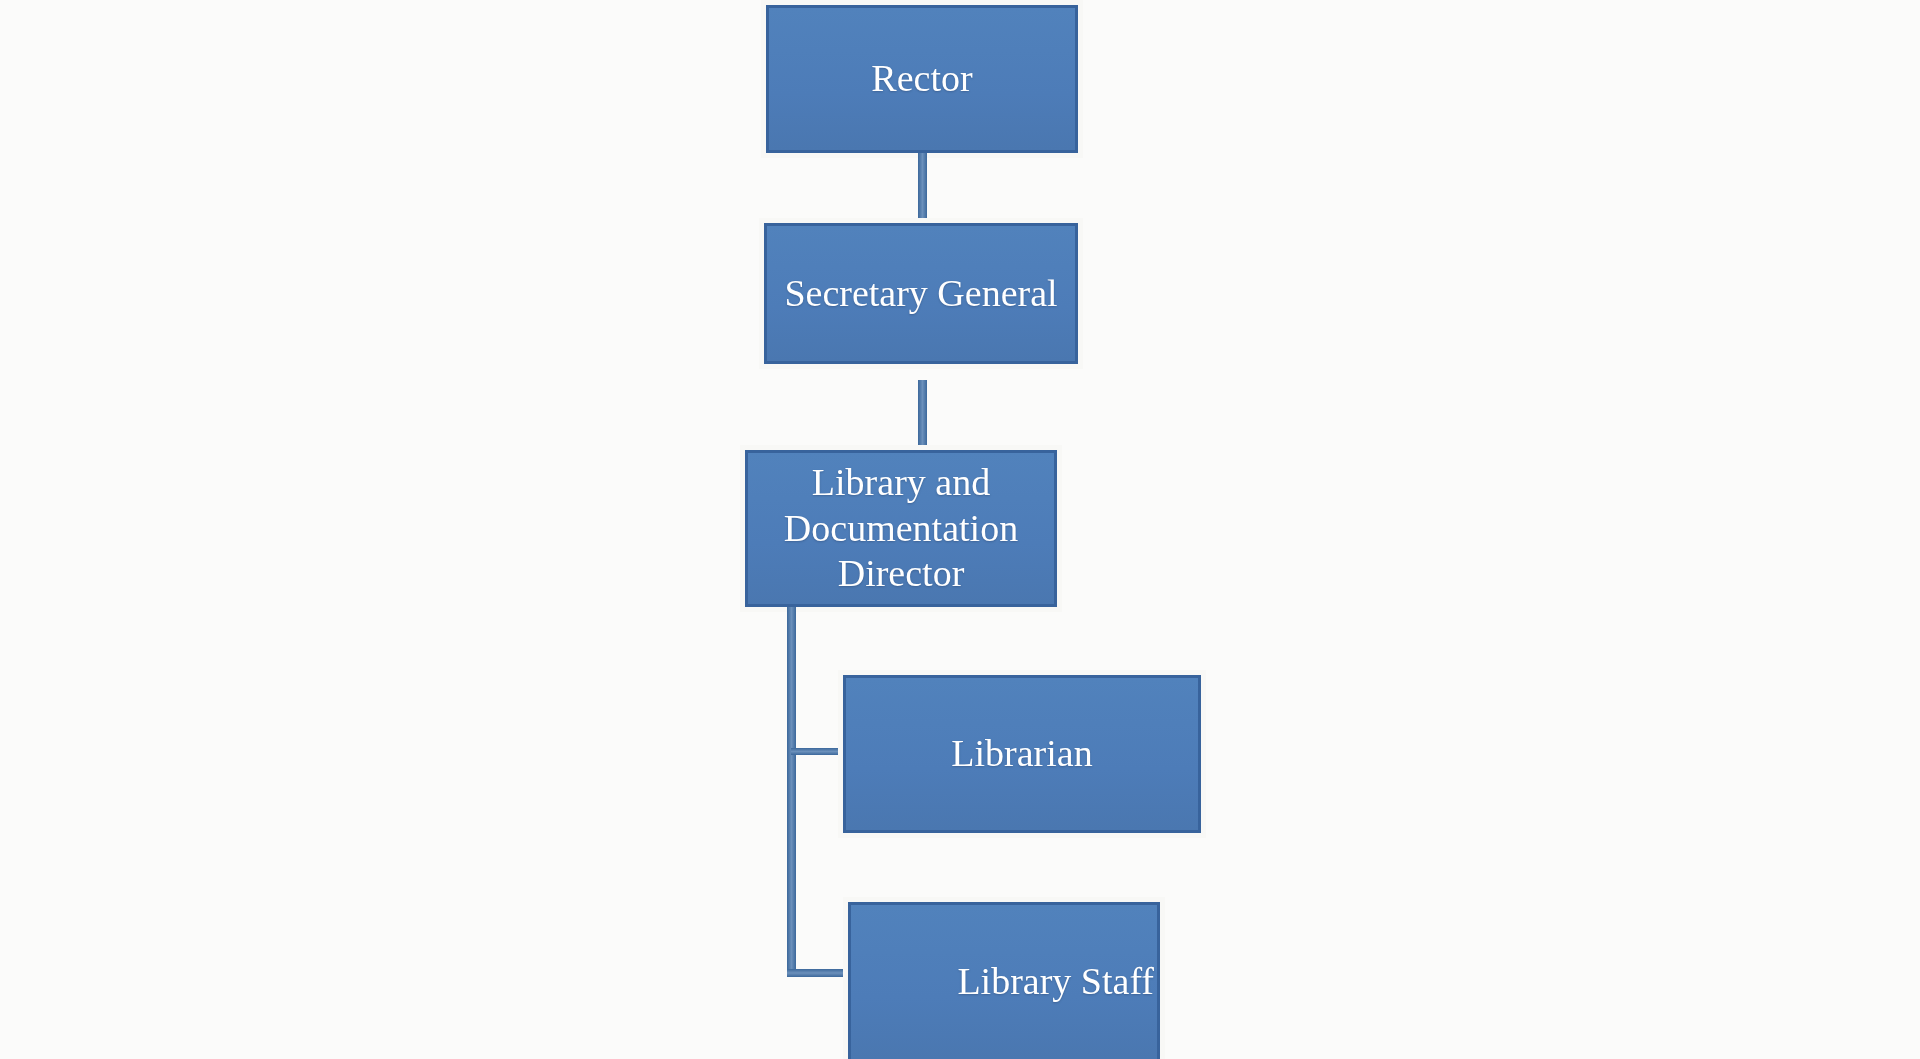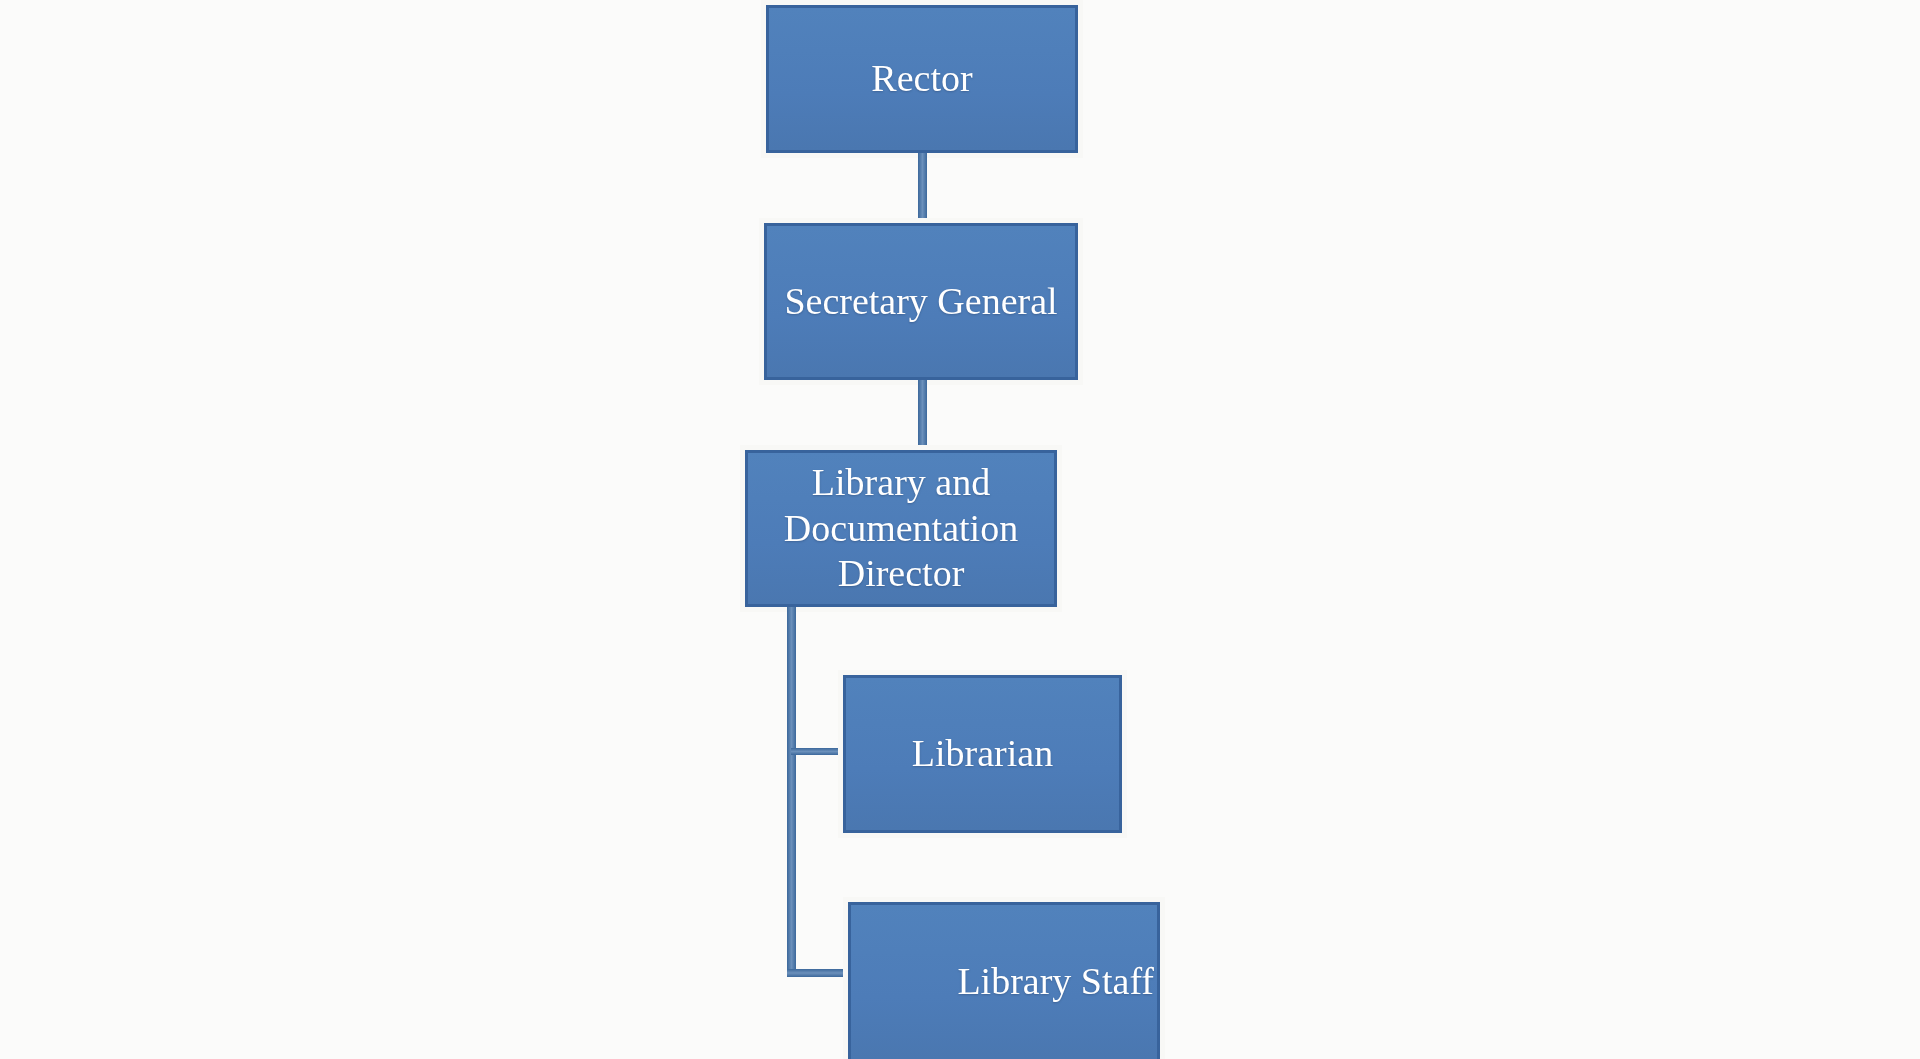--- a/index.html
+++ b/index.html
@@ -39,23 +39,23 @@
   }
   .conn.v {
     background: linear-gradient(90deg, #3c689b, #6b90bb 50%, #3c689b);
   }
   .conn.h {
     background: linear-gradient(180deg, #3c689b, #6b90bb 50%, #3c689b);
   }
 
   
   #node-rector            { left: 766px; top: 5px;   width: 312px; height: 148px; }
-  #node-secretary-general { left: 764px; top: 223px; width: 314px; height: 157px; }
+  #node-secretary-general { left: 764px; top: 223px; width: 314px; height: 141px; }
   #node-library-director  { left: 745px; top: 450px; width: 312px; height: 157px; }
-  #node-librarian         { left: 843px; top: 675px; width: 279px; height: 158px; }
+  #node-librarian         { left: 843px; top: 675px; width: 358px; height: 158px; }
   #node-library-staff     { left: 848px; top: 902px; width: 312px; height: 160px; justify-content: flex-end; }
 
   #conn-rector-sg         { left: 918px; top: 153px; width: 9px;  height: 70px; }
   #conn-sg-director       { left: 918px; top: 380px; width: 9px;  height: 70px; }
   #conn-director-stem     { left: 787px; top: 607px; width: 9px;  height: 369px; }
   #conn-branch-librarian  { left: 791px; top: 748px; width: 52px; height: 7px; }
   #conn-branch-staff      { left: 787px; top: 969px; width: 61px; height: 8px; }
 </style>
 </head>
 <body>

